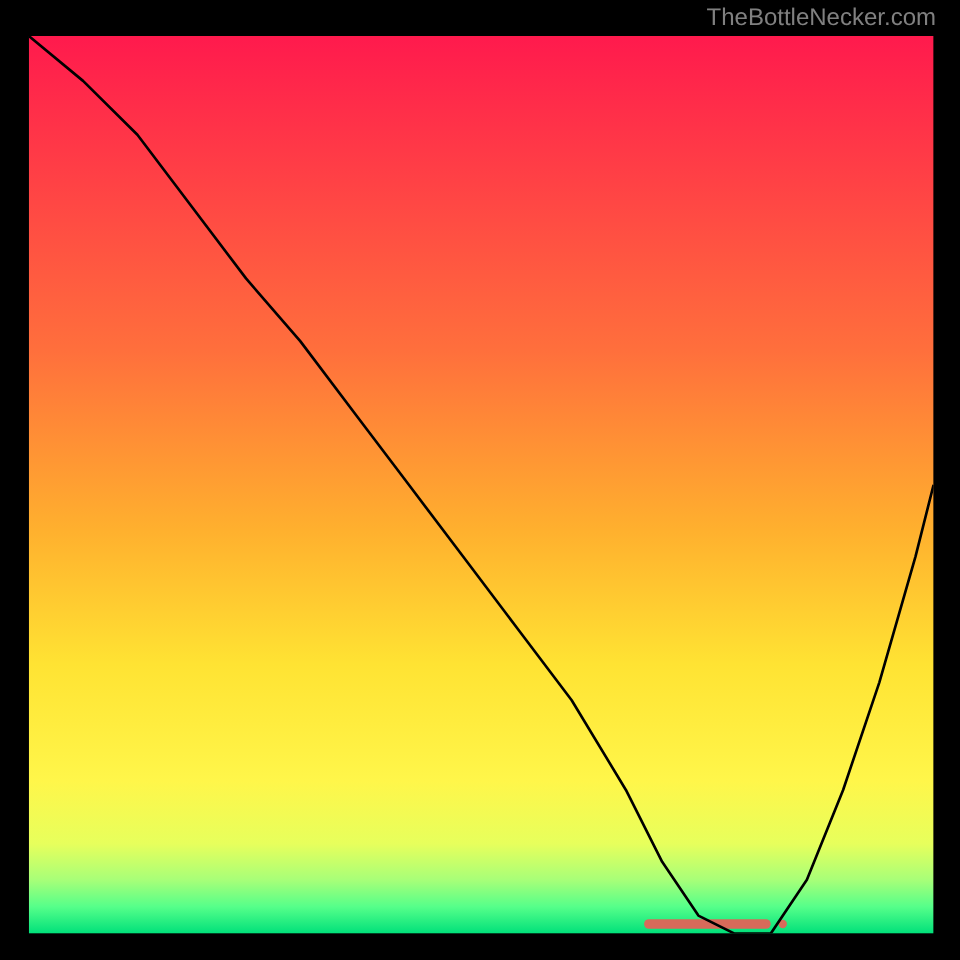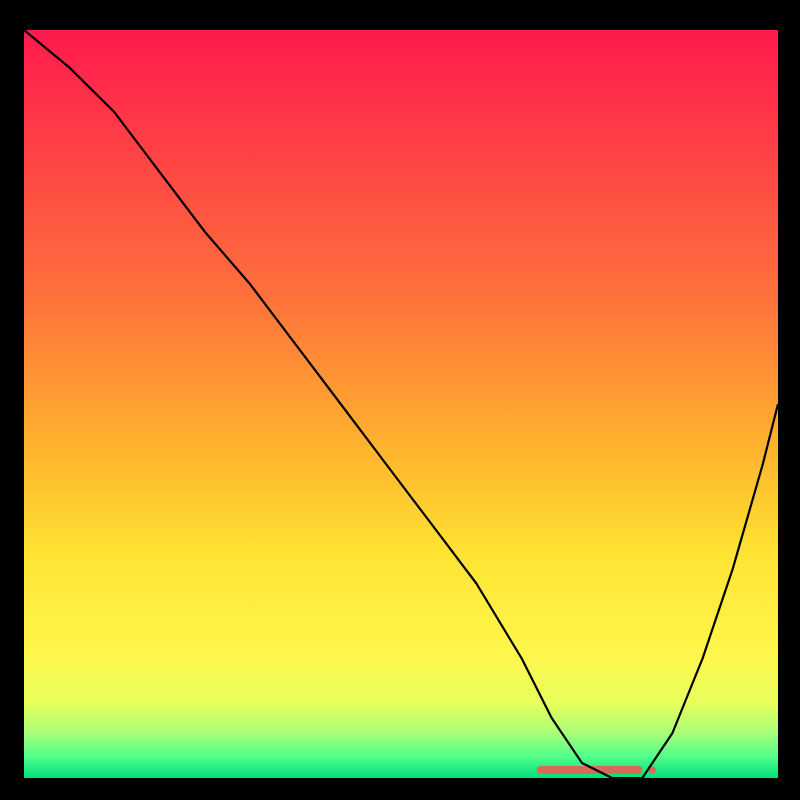--- a/index.html
+++ b/index.html
@@ -35,20 +35,21 @@
     background: #000;
   }
   svg {
     display: block;
   }
 </style>
 </head>
 <body>
 
 <div class="container">
+  <div class="watermark">TheBottleNecker.com</div>
   <div class="plot-frame">
     <svg id="chart-svg" width="754" height="748" viewBox="0 0 754 748">
         <defs>
           <linearGradient id="bg-grad" x1="0" y1="0" x2="0" y2="1">
             <stop offset="0%" stop-color="#ff1a4d"></stop>
             <stop offset="35%" stop-color="#ff6f3c"></stop>
             <stop offset="55%" stop-color="#ffb02e"></stop>
             <stop offset="70%" stop-color="#ffe333"></stop>
             <stop offset="83%" stop-color="#fff64a"></stop>
             <stop offset="90%" stop-color="#e7ff5c"></stop>

